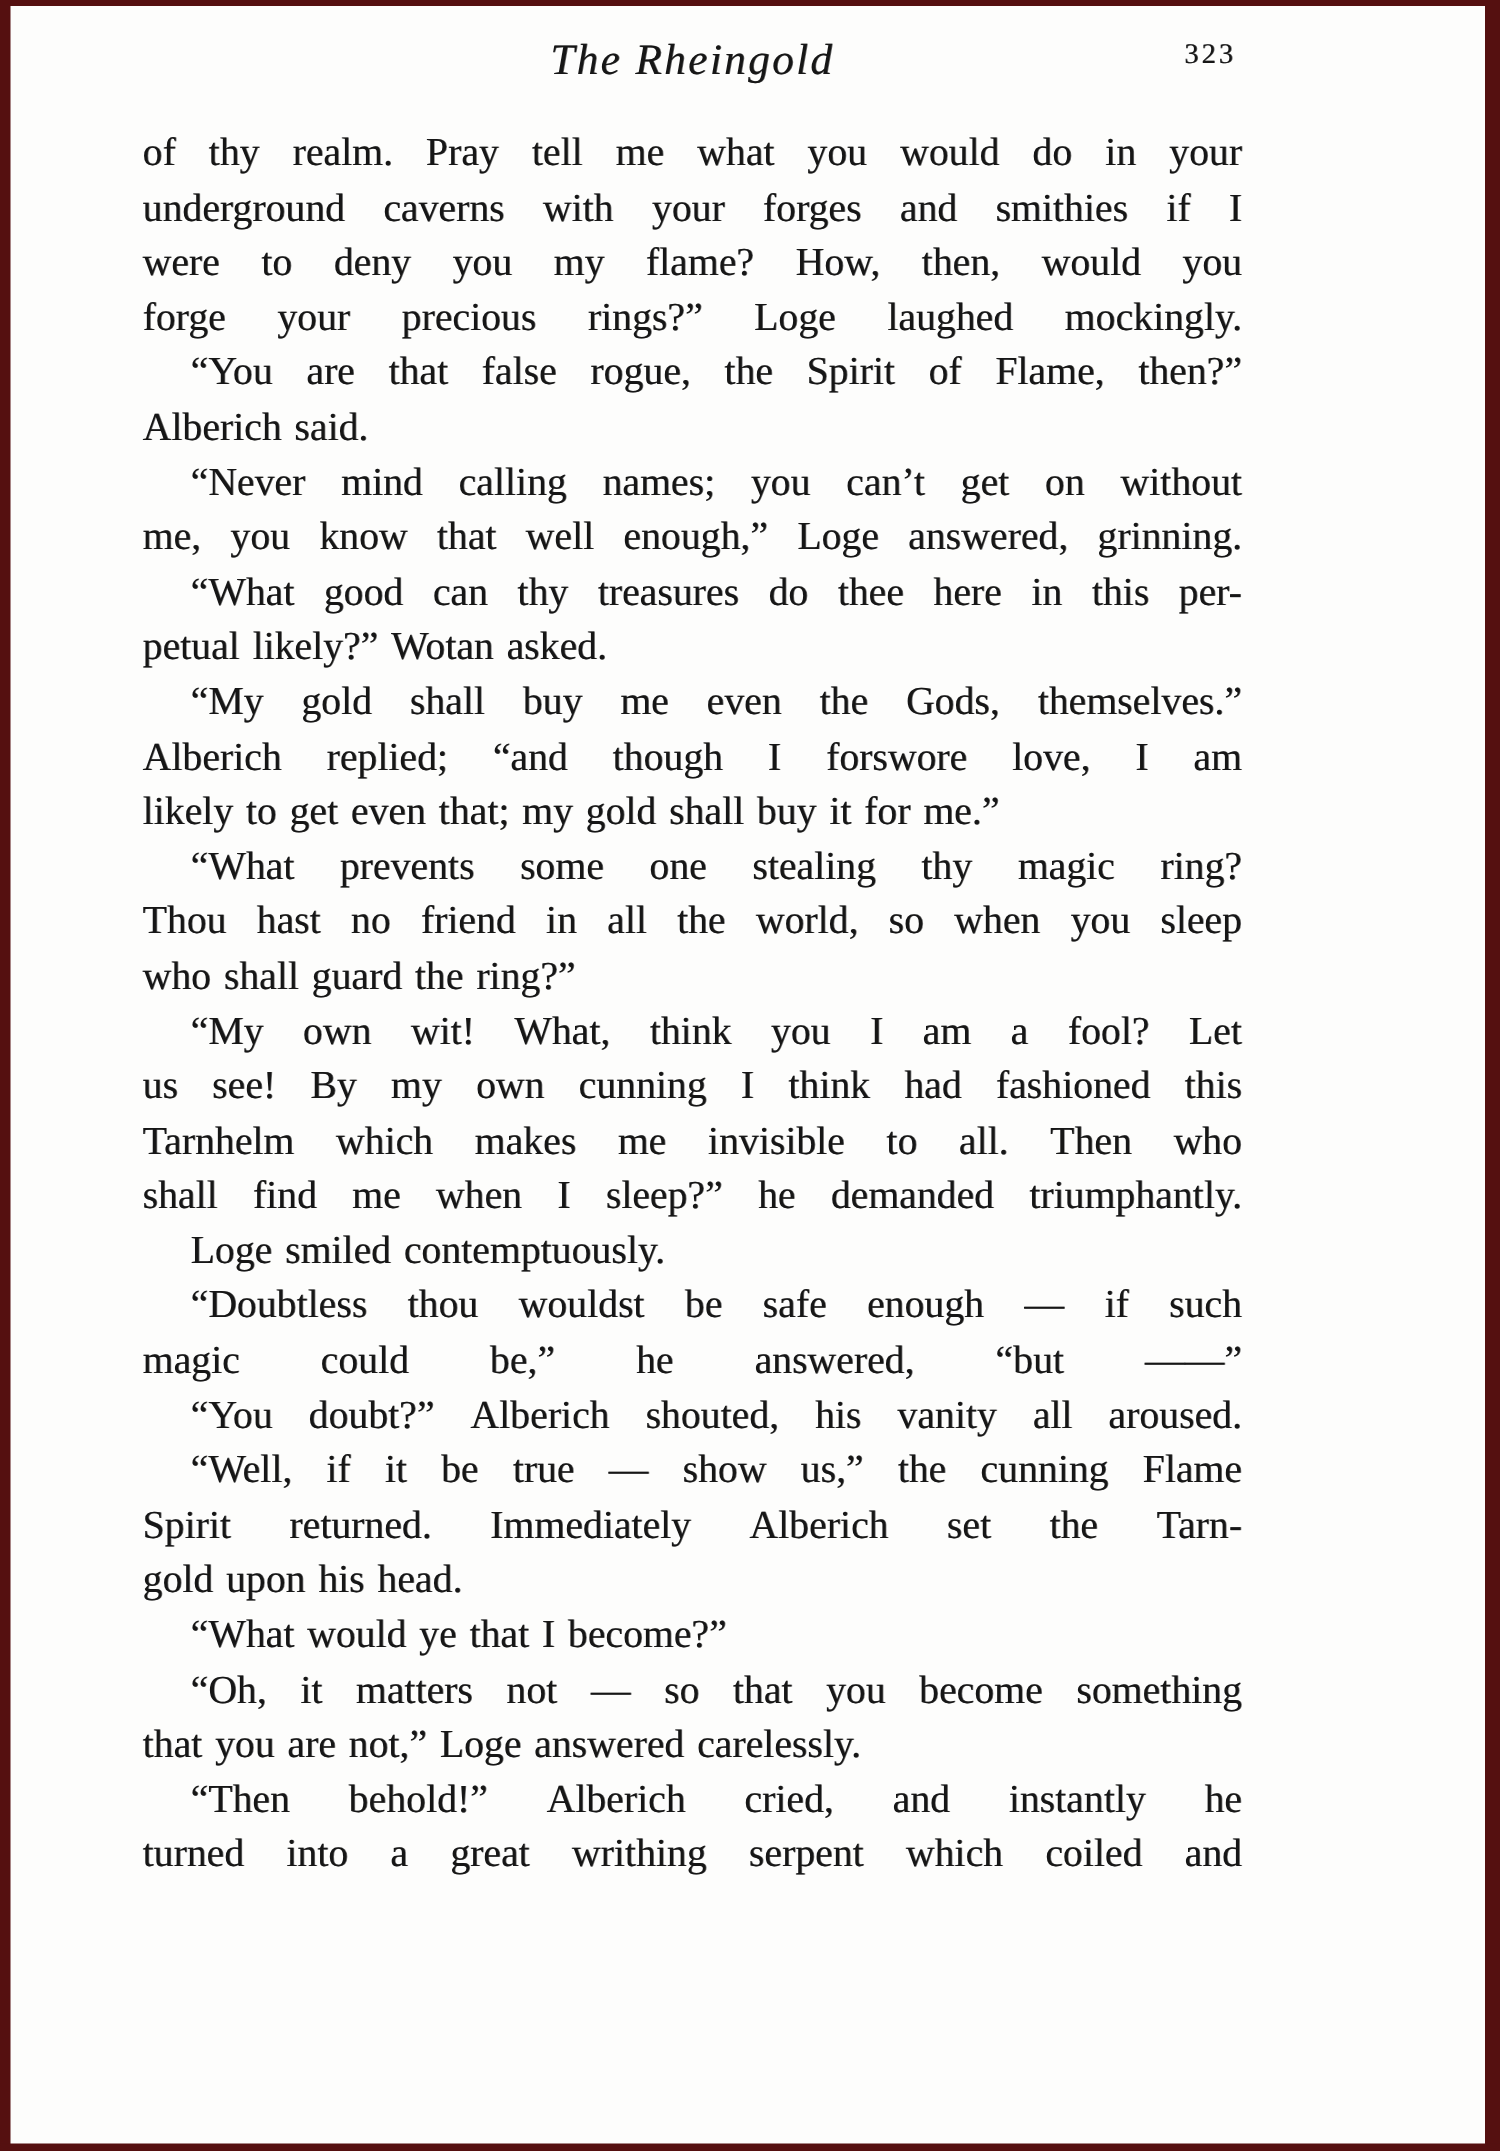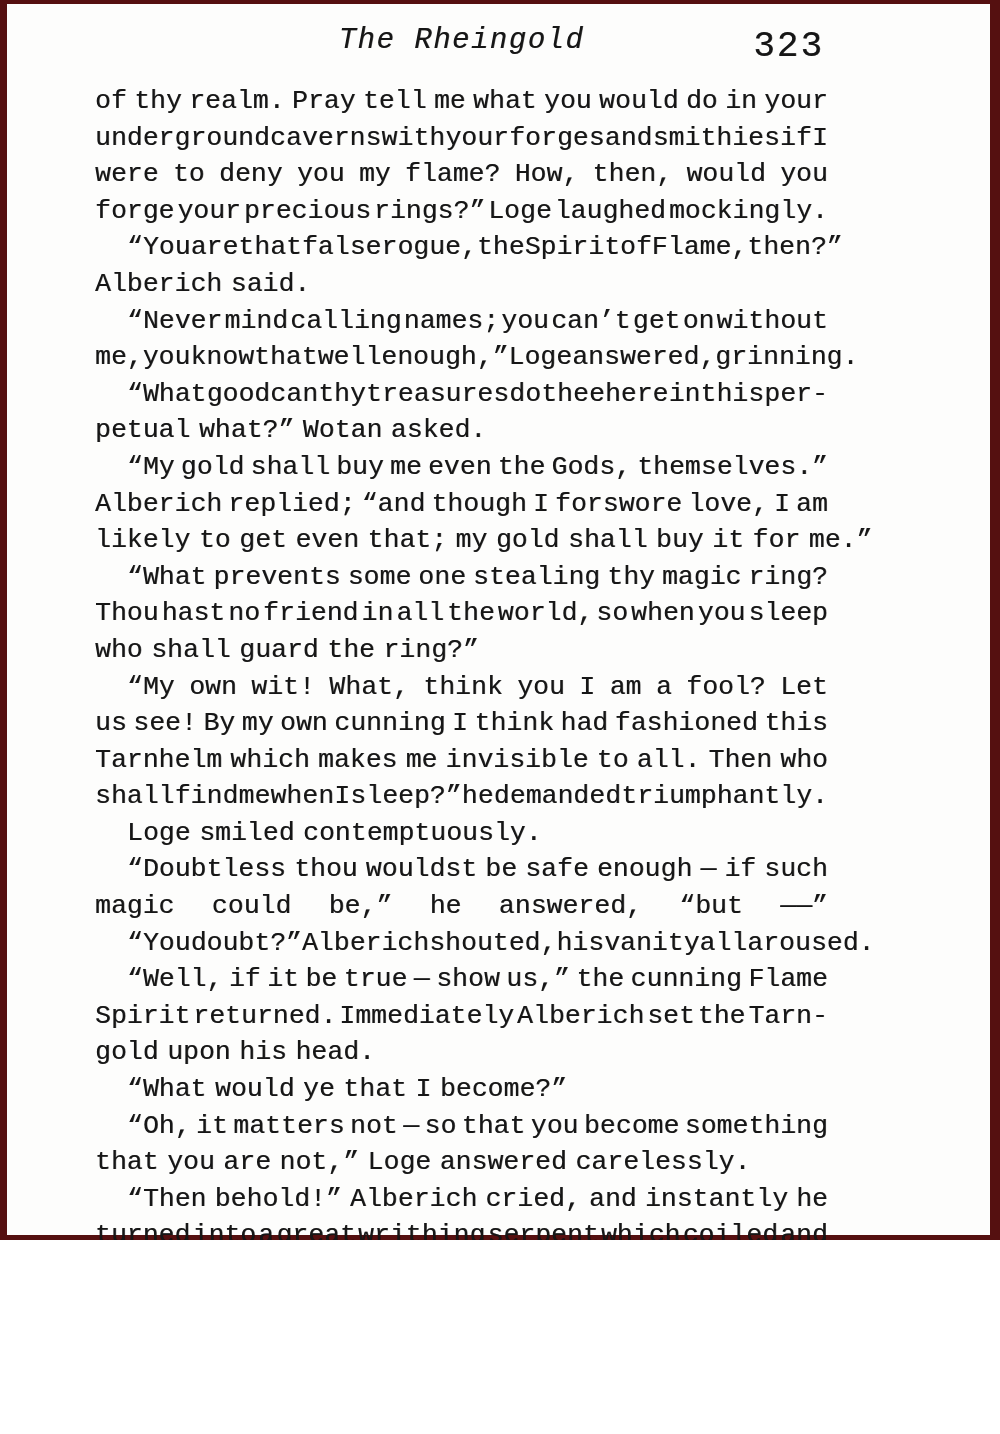--- a/index.html
+++ b/index.html
@@ -3,24 +3,24 @@
 <meta charset="utf-8">
 <style>
   html, body {
     margin: 0;
     padding: 0;
     background: #ffffff;
   }
   .page {
     position: relative;
     width: 1000px;
-    height: 1240px;
+    height: 1434px;
     background: var(--paper, #fdfdfc);
     overflow: hidden;
-    font-family: Liberation Mono, monospace;
+    font-family: Liberation Serif, serif;
     color: var(--ink, #161616);
   }
   
   .edge { position: absolute; background: var(--edge, #551010); }
   .edge-left   { left: 0; top: 0; width: 7px;  height: 100%; }
   .edge-right  { right: 0; top: 0; width: 10px; height: 100%; }
   .edge-top    { left: 0; top: 0; width: 100%; height: 4px; }
   .edge-bottom { left: 0; bottom: 0; width: 100%; height: 5px; }
 
   .header {
@@ -36,21 +36,21 @@
     position: absolute;
     left: 0; right: 0;
     text-align: center;
     font-style: italic;
     letter-spacing: 1.5px;
   }
   .page-number {
     position: absolute;
     right: 4px;
     top: 2px;
-    font-size: 36px;
+    font-size: 19px;
     letter-spacing: 2px;
     font-style: normal;
   }
 
   .body-text {
     position: absolute;
     left: 95px;
     top: 83px;
     width: 733px;
   }
@@ -84,21 +84,21 @@
   <div class="body-text">
       <div class="line just"><span>of</span><span>thy</span><span>realm.</span><span>Pray</span><span>tell</span><span>me</span><span>what</span><span>you</span><span>would</span><span>do</span><span>in</span><span>your</span></div>
       <div class="line just"><span>underground</span><span>caverns</span><span>with</span><span>your</span><span>forges</span><span>and</span><span>smithies</span><span>if</span><span>I</span></div>
       <div class="line just"><span>were</span><span>to</span><span>deny</span><span>you</span><span>my</span><span>flame?</span><span>How,</span><span>then,</span><span>would</span><span>you</span></div>
       <div class="line just"><span>forge</span><span>your</span><span>precious</span><span>rings?”</span><span>Loge</span><span>laughed</span><span>mockingly.</span></div>
       <div class="line just indent"><span>“You</span><span>are</span><span>that</span><span>false</span><span>rogue,</span><span>the</span><span>Spirit</span><span>of</span><span>Flame,</span><span>then?”</span></div>
       <div class="line left"><span>Alberich</span><span>said.</span></div>
       <div class="line just indent"><span>“Never</span><span>mind</span><span>calling</span><span>names;</span><span>you</span><span>can’t</span><span>get</span><span>on</span><span>without</span></div>
       <div class="line just"><span>me,</span><span>you</span><span>know</span><span>that</span><span>well</span><span>enough,”</span><span>Loge</span><span>answered,</span><span>grinning.</span></div>
       <div class="line just indent"><span>“What</span><span>good</span><span>can</span><span>thy</span><span>treasures</span><span>do</span><span>thee</span><span>here</span><span>in</span><span>this</span><span>per-</span></div>
-      <div class="line left"><span>petual</span><span>what?”</span><span>Wotan</span><span>asked.</span></div>
+      <div class="line left"><span>petual</span><span>likely?”</span><span>Wotan</span><span>asked.</span></div>
       <div class="line just indent"><span>“My</span><span>gold</span><span>shall</span><span>buy</span><span>me</span><span>even</span><span>the</span><span>Gods,</span><span>themselves.”</span></div>
       <div class="line just"><span>Alberich</span><span>replied;</span><span>“and</span><span>though</span><span>I</span><span>forswore</span><span>love,</span><span>I</span><span>am</span></div>
       <div class="line left"><span>likely</span><span>to</span><span>get</span><span>even</span><span>that;</span><span>my</span><span>gold</span><span>shall</span><span>buy</span><span>it</span><span>for</span><span>me.”</span></div>
       <div class="line just indent"><span>“What</span><span>prevents</span><span>some</span><span>one</span><span>stealing</span><span>thy</span><span>magic</span><span>ring?</span></div>
       <div class="line just"><span>Thou</span><span>hast</span><span>no</span><span>friend</span><span>in</span><span>all</span><span>the</span><span>world,</span><span>so</span><span>when</span><span>you</span><span>sleep</span></div>
       <div class="line left"><span>who</span><span>shall</span><span>guard</span><span>the</span><span>ring?”</span></div>
       <div class="line just indent"><span>“My</span><span>own</span><span>wit!</span><span>What,</span><span>think</span><span>you</span><span>I</span><span>am</span><span>a</span><span>fool?</span><span>Let</span></div>
       <div class="line just"><span>us</span><span>see!</span><span>By</span><span>my</span><span>own</span><span>cunning</span><span>I</span><span>think</span><span>had</span><span>fashioned</span><span>this</span></div>
       <div class="line just"><span>Tarnhelm</span><span>which</span><span>makes</span><span>me</span><span>invisible</span><span>to</span><span>all.</span><span>Then</span><span>who</span></div>
       <div class="line just"><span>shall</span><span>find</span><span>me</span><span>when</span><span>I</span><span>sleep?”</span><span>he</span><span>demanded</span><span>triumphantly.</span></div>

